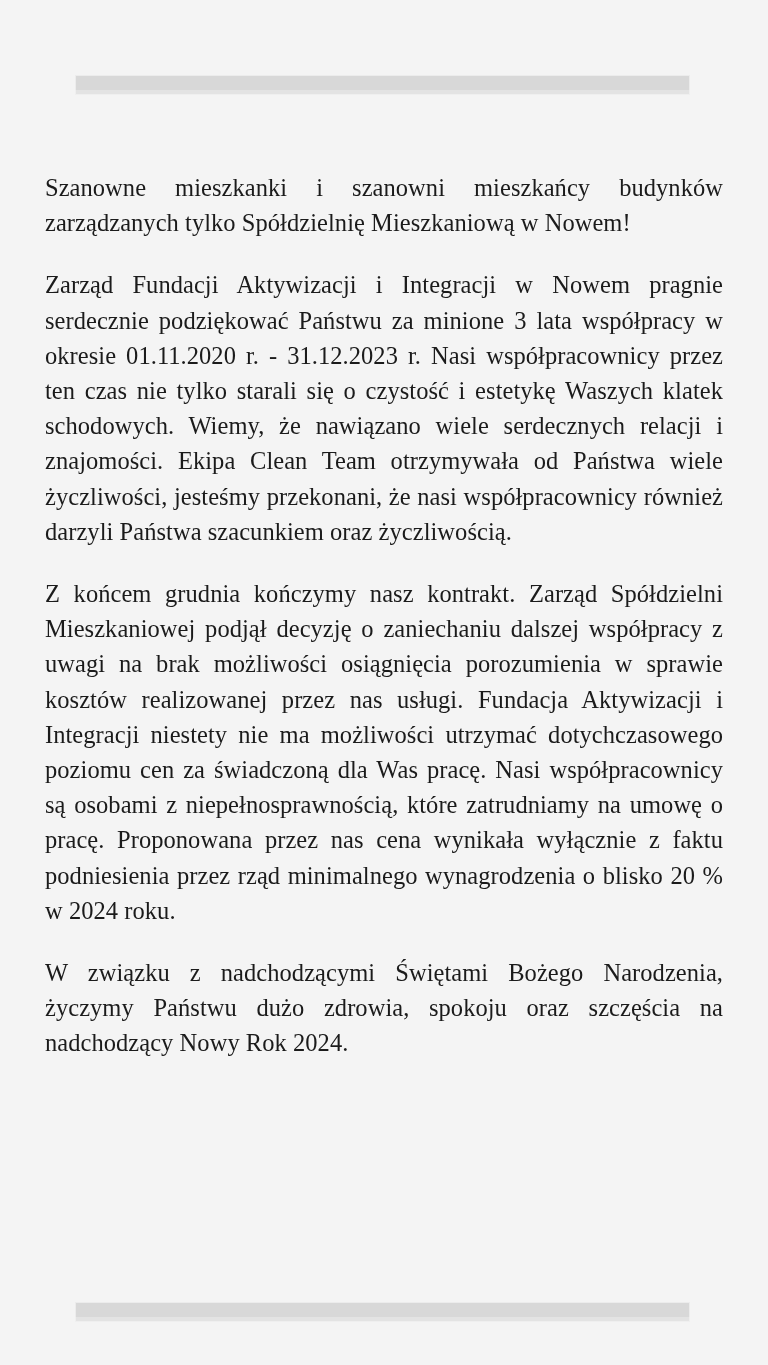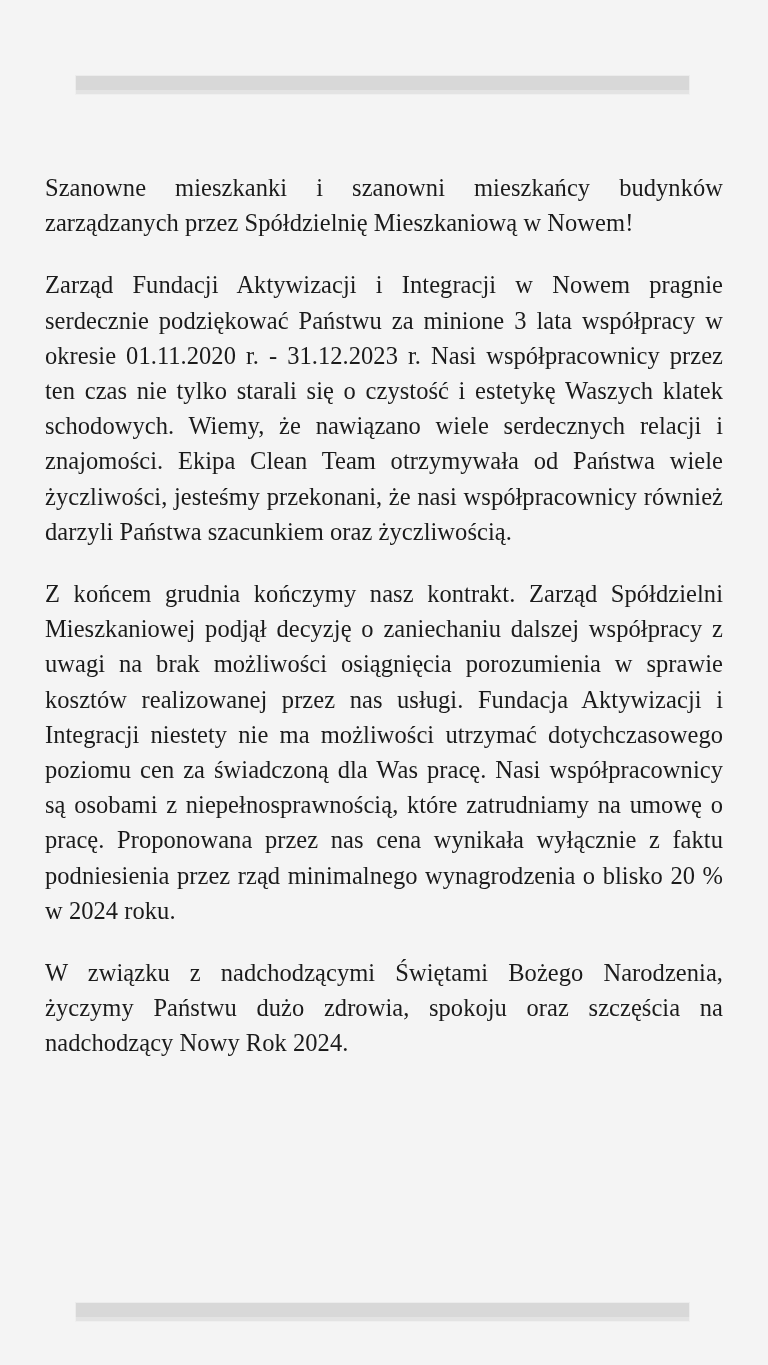--- a/index.html
+++ b/index.html
@@ -74,21 +74,21 @@
 <body>
 
 <div class="page">
 
   <div class="bar-wrap top">
     <div class="bar"></div>
     <div class="bar-foot"></div>
   </div>
 
   <div class="letter">
-    <p>Szanowne mieszkanki i szanowni mieszkańcy budynków zarządzanych przez Spółdzielnię Mieszkaniową w Nowem!</p>
+    <p>Szanowne mieszkanki i szanowni mieszkańcy budynków zarządzanych tylko Spółdzielnię Mieszkaniową w Nowem!</p>
     <p>Zarząd Fundacji Aktywizacji i Integracji w Nowem pragnie serdecznie podziękować Państwu za minione 3 lata współpracy w okresie 01.11.2020 r. - 31.12.2023 r. Nasi współpracownicy przez ten czas nie tylko starali się o czystość i estetykę Waszych klatek schodowych. Wiemy, że nawiązano wiele serdecznych relacji i znajomości. Ekipa Clean Team otrzymywała od Państwa wiele życzliwości, jesteśmy przekonani, że nasi współpracownicy również darzyli Państwa szacunkiem oraz życzliwością.</p>
     <p>Z końcem grudnia kończymy nasz kontrakt. Zarząd Spółdzielni Mieszkaniowej podjął decyzję o zaniechaniu dalszej współpracy z uwagi na brak możliwości osiągnięcia porozumienia w sprawie kosztów realizowanej przez nas usługi. Fundacja Aktywizacji i Integracji niestety nie ma możliwości utrzymać dotychczasowego poziomu cen za świadczoną dla Was pracę. Nasi współpracownicy są osobami z niepełnosprawnością, które zatrudniamy na umowę o pracę. Proponowana przez nas cena wynikała wyłącznie z faktu podniesienia przez rząd minimalnego wynagrodzenia o blisko 20 % w 2024 roku.</p>
     <p>W związku z nadchodzącymi Świętami Bożego Narodzenia, życzymy Państwu dużo zdrowia, spokoju oraz szczęścia na nadchodzący Nowy Rok 2024.</p>
   </div>
 
   <div class="bar-wrap bottom">
     <div class="bar"></div>
     <div class="bar-foot"></div>
   </div>
 

